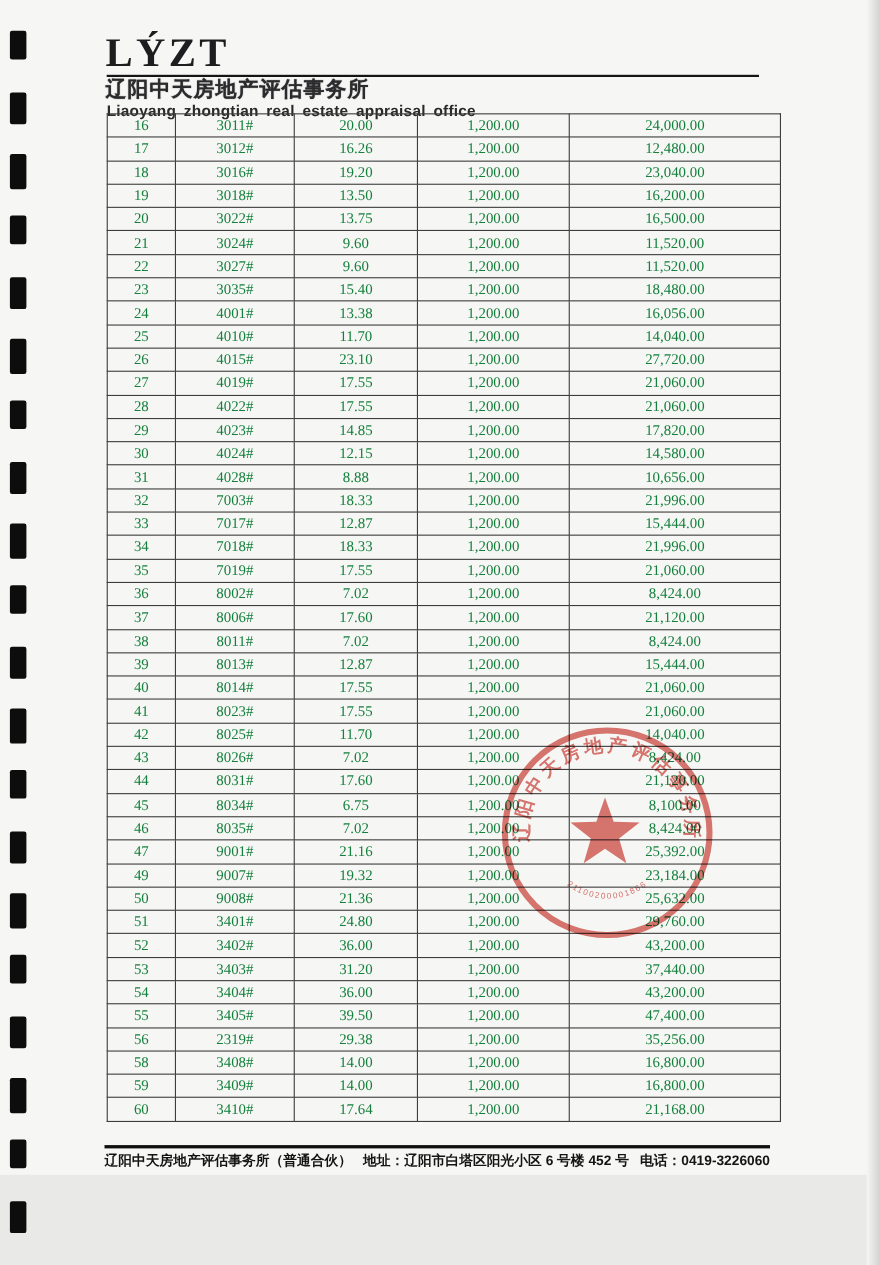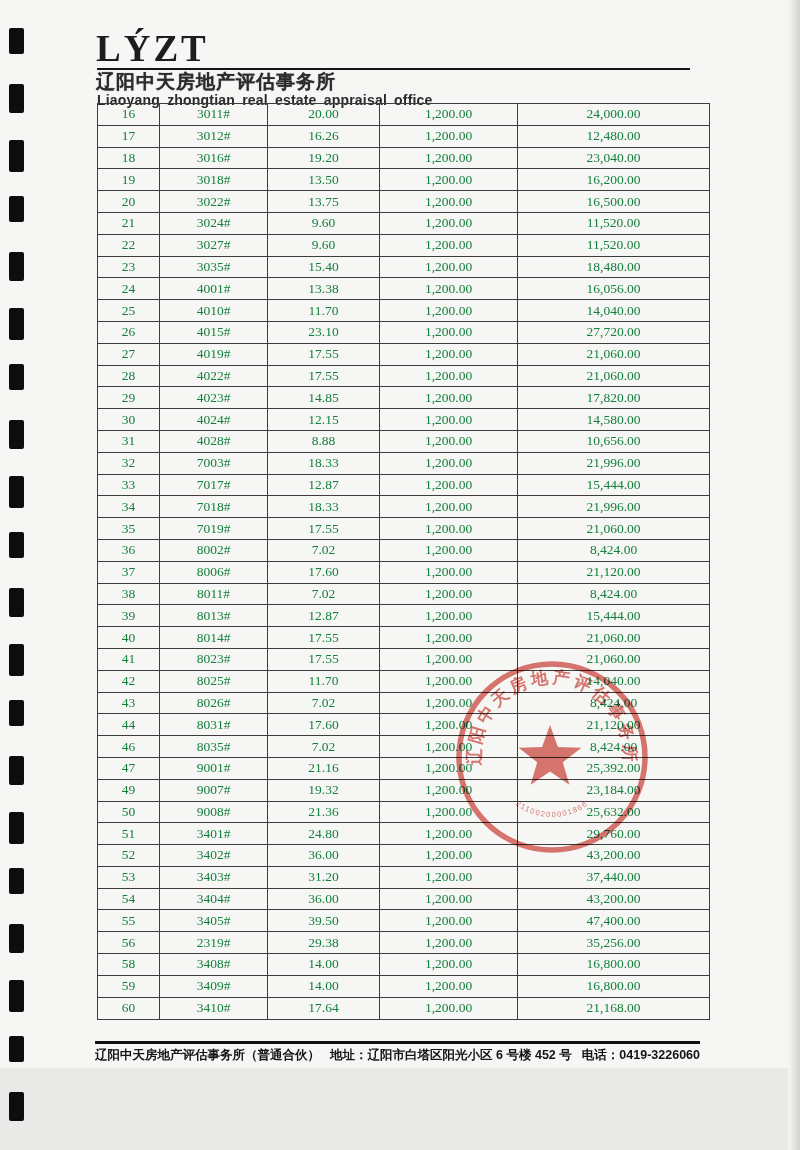--- a/index.html
+++ b/index.html
@@ -317,20 +317,27 @@
           <td>8,424.00</td>
         </tr>
         <tr>
           <td>44</td>
           <td>8031#</td>
           <td>17.60</td>
           <td>1,200.00</td>
           <td>21,120.00</td>
         </tr>
         <tr>
+          <td>45</td>
+          <td>8034#</td>
+          <td>6.75</td>
+          <td>1,200.00</td>
+          <td>8,100.00</td>
+        </tr>
+        <tr>
           <td>46</td>
           <td>8035#</td>
           <td>7.02</td>
           <td>1,200.00</td>
           <td>8,424.00</td>
         </tr>
         <tr>
           <td>47</td>
           <td>9001#</td>
           <td>21.16</td>

